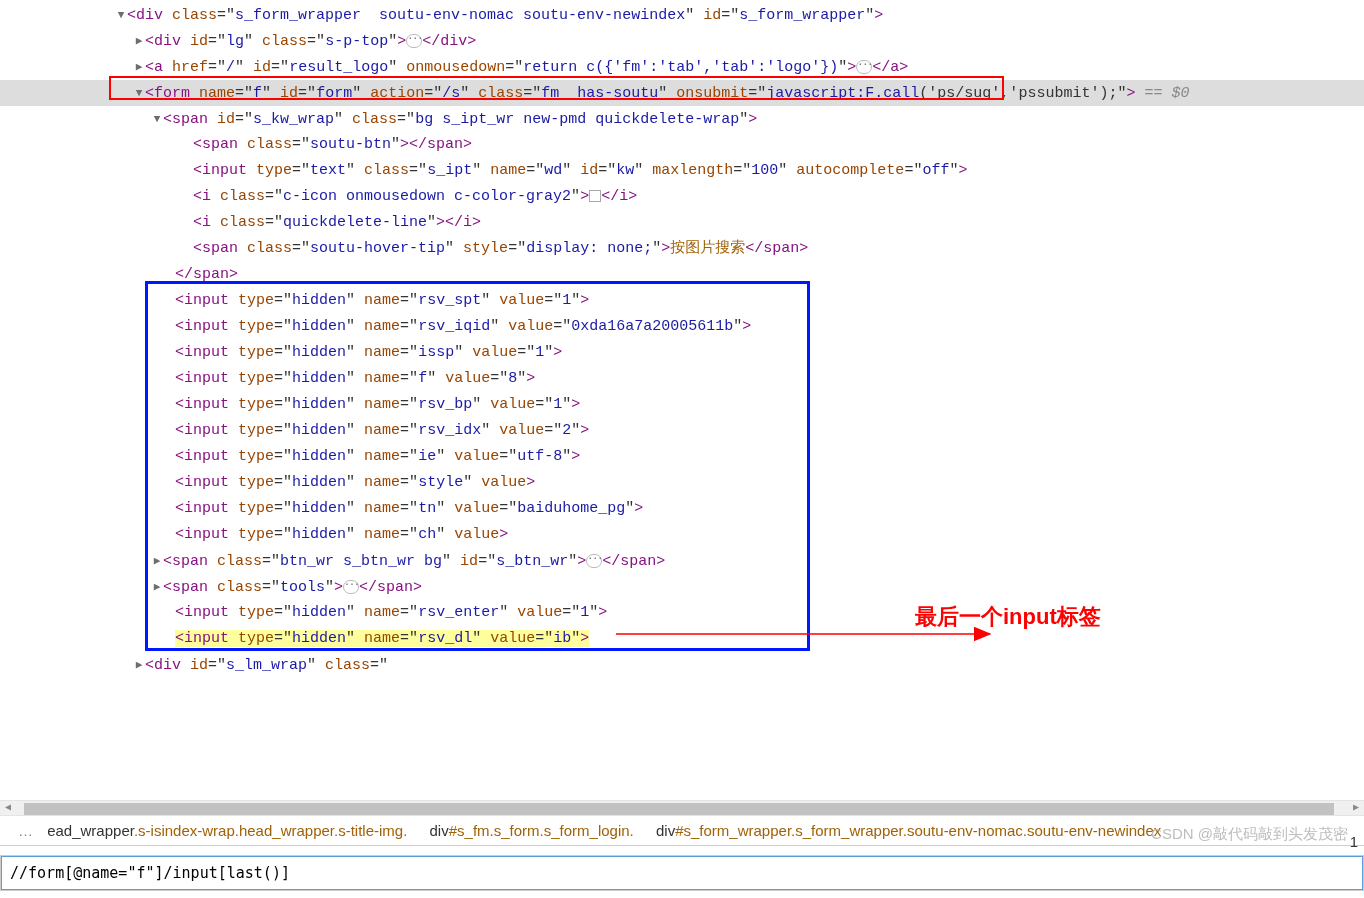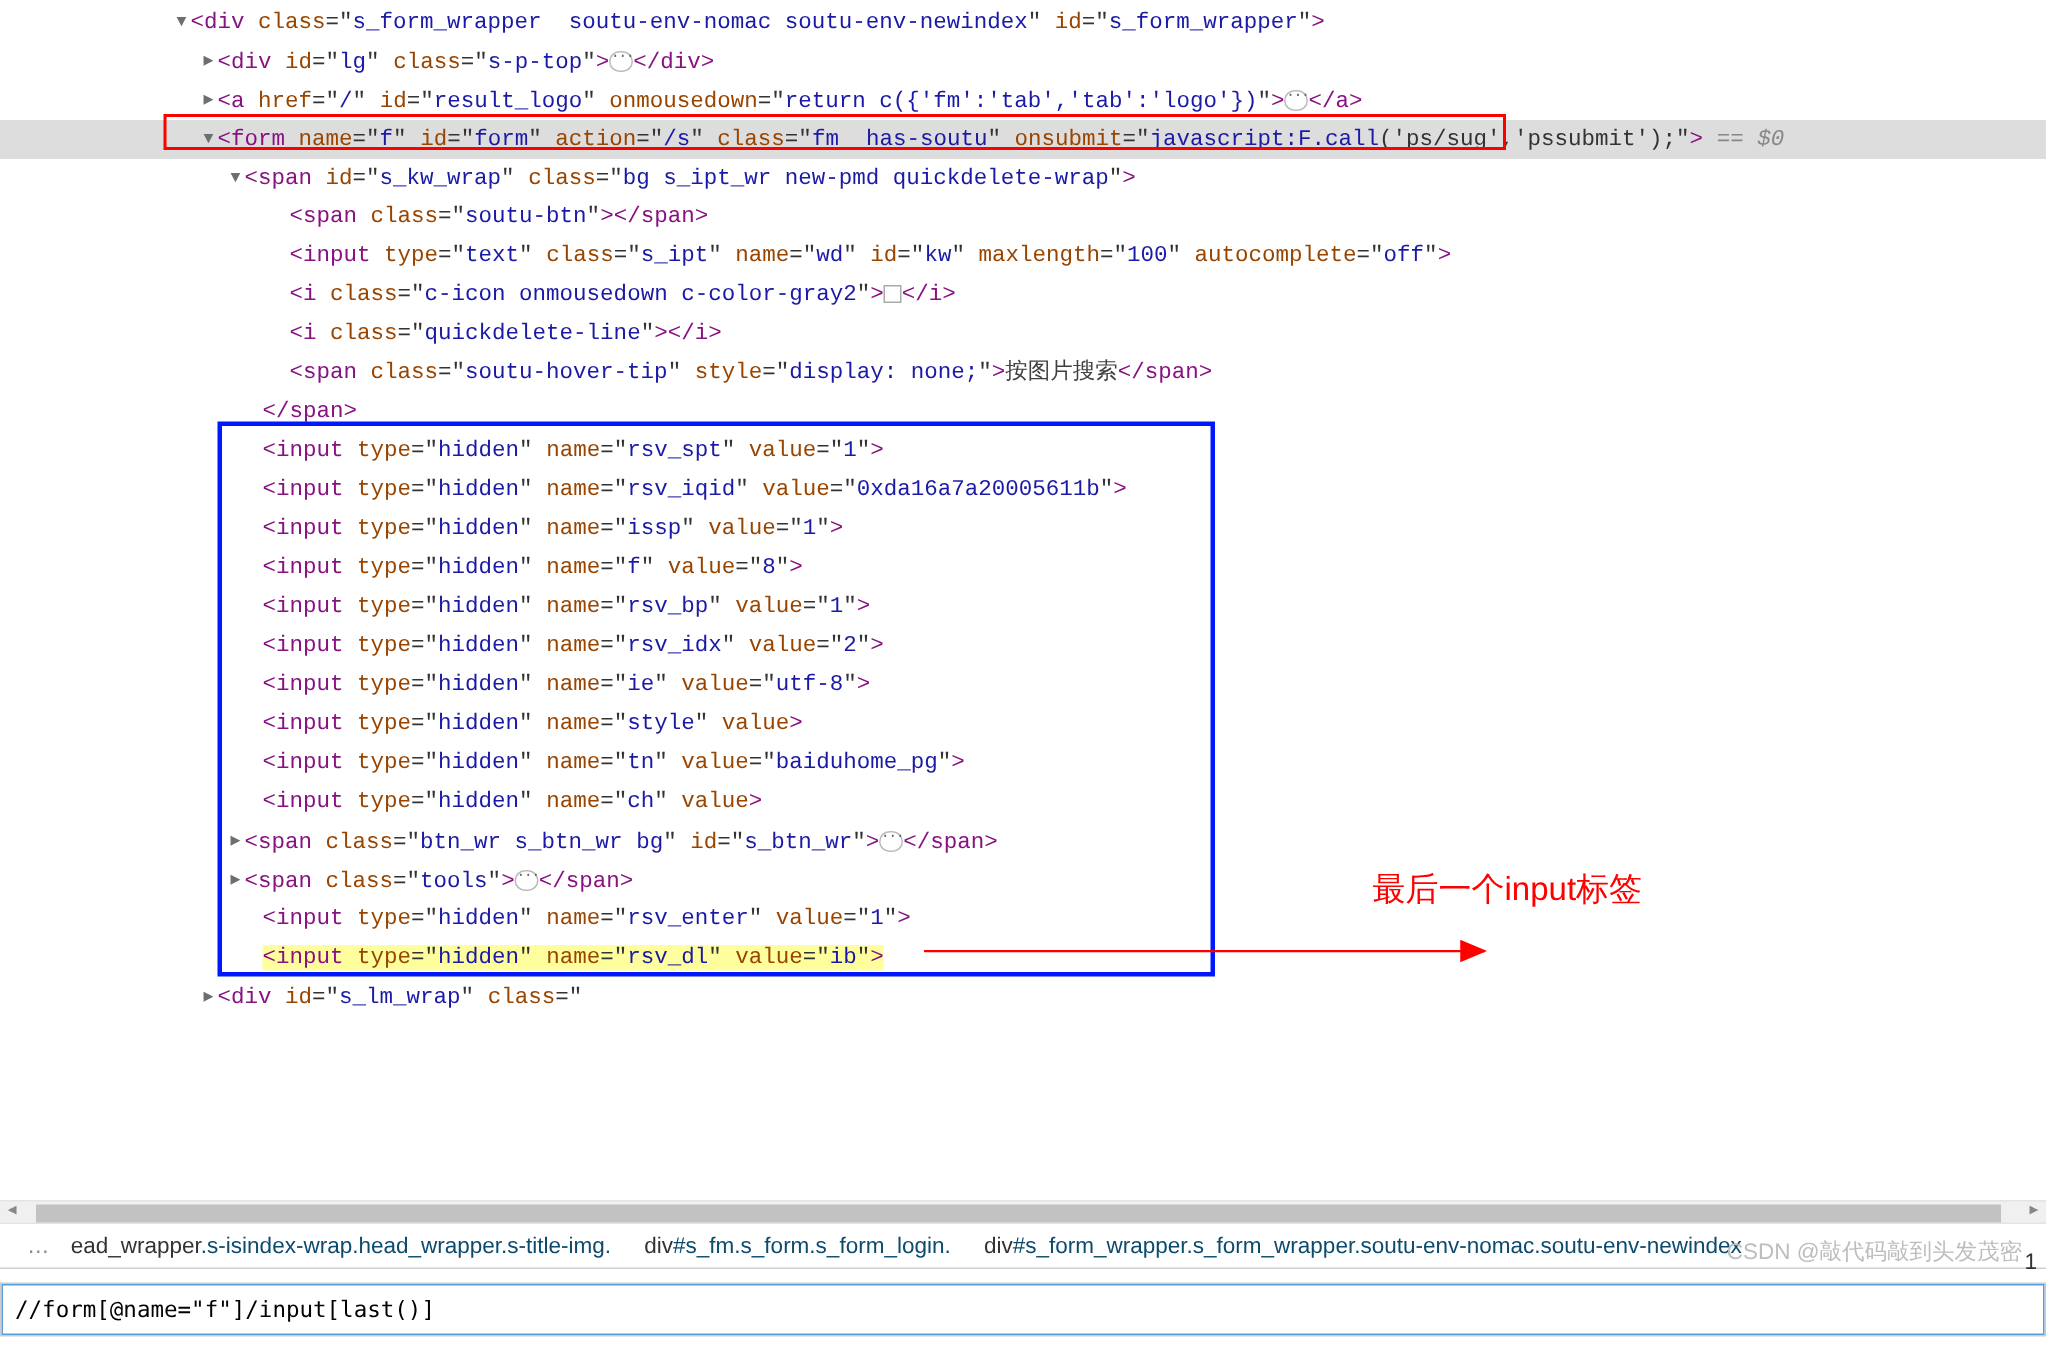--- a/index.html
+++ b/index.html
@@ -11,21 +11,21 @@
 .indent { display: inline-block; }
 
 .arrow { display: inline-block; width: 12px; text-align: center; color: #6e6e6e; font-size: 11px; vertical-align: middle; cursor: pointer; user-select: none; }
 .arrow-down::before { content: "▼"; }
 .arrow-right::before { content: "▶"; }
 .sp { display: inline-block; width: 12px; }
 
 .tag { color: #881280; }
 .attr-name { color: #994500; }
 .attr-val { color: #1a1aa6; }
-.text-node { color: #404040; text-align: center; }
+.text-node { color: #a16207; text-align: center; }
 .eq-dollar { color: #888; font-style: italic; }
 
 .ellipsis-btn { display: inline-block; background: #fff; border: 1px solid #bbb; border-radius: 9px; width: 16px; height: 14px; line-height: 8px; text-align: center; font-size: 10px; color: #666; vertical-align: middle; cursor: pointer; }
 .ellipsis-btn::after { content: "···"; letter-spacing: -1px; }
 .glyph { display:inline-block; width:12px; height:12px; border:1px solid #aaa; vertical-align:middle; font-size:9px; text-align:center; line-height:10px; color:#888; }
 
 .line.selected { background: #ddd; }
 .line.highlighted .line-content { background: #feff9c; }
 .red-box { position: absolute; border: 2px solid #ff0000; pointer-events: none; }
 .blue-box { position: absolute; border: 3px solid #0018ff; pointer-events: none; }
@@ -36,21 +36,21 @@
 
 .scroll-track { position: absolute; left: 0; width: 1364px; height: 16px; top: 800px; background: #f0f0f0; border-top: 1px solid #e4e4e4; border-bottom: 1px solid #e4e4e4; }
 .scroll-left-btn, .scroll-right-btn { position: absolute; top: 0; width: 16px; height: 14px; color: #888; font-size: 10px; text-align: center; line-height: 14px; cursor: pointer; }
 .scroll-left-btn { left: 0; }
 .scroll-right-btn { right: 0; }
 .scroll-thumb { position: absolute; top: 2px; left: 24px; height: 12px; width: 1310px; background: #c2c2c2; border-radius: 0; }
 
 .breadcrumb-row { position: absolute; top: 816px; left: 0; width: 1364px; height: 30px; line-height: 30px; padding-left: 18px; font-family: "Segoe UI", Arial, sans-serif; font-size: 15px; color: #333; border-bottom: 1px solid #cfcfcf; white-space: nowrap; overflow: hidden; }
 .breadcrumb-row .dots { margin-right: 10px; color: #888; }
 .bc-seg { margin-right: 18px; }
-.bc-seg .hl { color: #0c4a6e; }
+.bc-seg .hl { color: #a16207; }
 
 .xpath-row { position: absolute; top: 855px; left: 0; width: 1364px; height: 36px; border: 1px solid #ccc; padding: 0; }
 .xpath-input { width: 100%; height: 100%; border: 1px solid #5b9dd9; padding: 4px 8px; font-family: Consolas, monospace; font-size: 15px; outline: none; }
 
 .watermark { position: absolute; right: 16px; bottom: 54px; color: #bdbdbd; font-family: "Microsoft YaHei", sans-serif; font-size: 15px; margin-left: 36px; }
 .pagenum { position: absolute; right: 6px; bottom: 48px; font-family: Arial; font-size: 15px; color: #333; }
 </style>
 </head>
 <body>
 
@@ -85,21 +85,21 @@
         <div class="line"><span class="indent" style="width:163px"></span><span class="sp"></span><span class="line-content"><span class="tag">&lt;input</span> <span class="attr-name">type</span>="<span class="attr-val">hidden</span>" <span class="attr-name">name</span>="<span class="attr-val">rsv_enter</span>" <span class="attr-name">value</span>="<span class="attr-val">1</span>"<span class="tag">&gt;</span></span></div>
         <div class="line highlighted"><span class="indent" style="width:163px"></span><span class="sp"></span><span class="line-content"><span class="tag">&lt;input</span> <span class="attr-name">type</span>="<span class="attr-val">hidden</span>" <span class="attr-name">name</span>="<span class="attr-val">rsv_dl</span>" <span class="attr-name">value</span>="<span class="attr-val">ib</span>"<span class="tag">&gt;</span></span></div>
         <div class="line"><span class="indent" style="width:133px"></span><span class="arrow arrow-right"></span><span class="line-content"><span class="tag">&lt;div</span> <span class="attr-name">id</span>="<span class="attr-val">s_lm_wrap</span>" <span class="attr-name">class</span>="</span></div>
         <div class="line"><span class="indent" style="width:0px"></span><span class="sp"></span><span class="line-content"></span></div>
         <div class="line"><span class="indent" style="width:0px"></span><span class="sp"></span><span class="line-content"></span></div>
       </div>
 
     <div class="red-box" style="left: 109px; top: 76px; width: 895px; height: 24px;"></div>
     <div class="blue-box" style="left: 145px; top: 281px; width: 665px; height: 370px;"></div>
 
-    <div class="annotation" style="left: 915px; top: 578px;">最后一个input标签</div>
+    <div class="annotation" style="left: 915px; top: 602px; font-weight: bold;">最后一个input标签</div>
     <svg class="arrow-svg" width="1364" height="800" style="left:0;top:0;pointer-events:none">
       <defs>
           <marker id="ah" markerWidth="12" markerHeight="10" refX="11" refY="5" orient="auto">
             <path d="M0,0 L12,5 L0,10 Z" fill="#ff0000"></path>
           </marker>
         </defs>
       <line id="anno-line" stroke="#ff0000" stroke-width="1.5" marker-end="url(#ah)" x1="616" y1="634" x2="990" y2="634"></line>
     </svg>
   </div>
 

